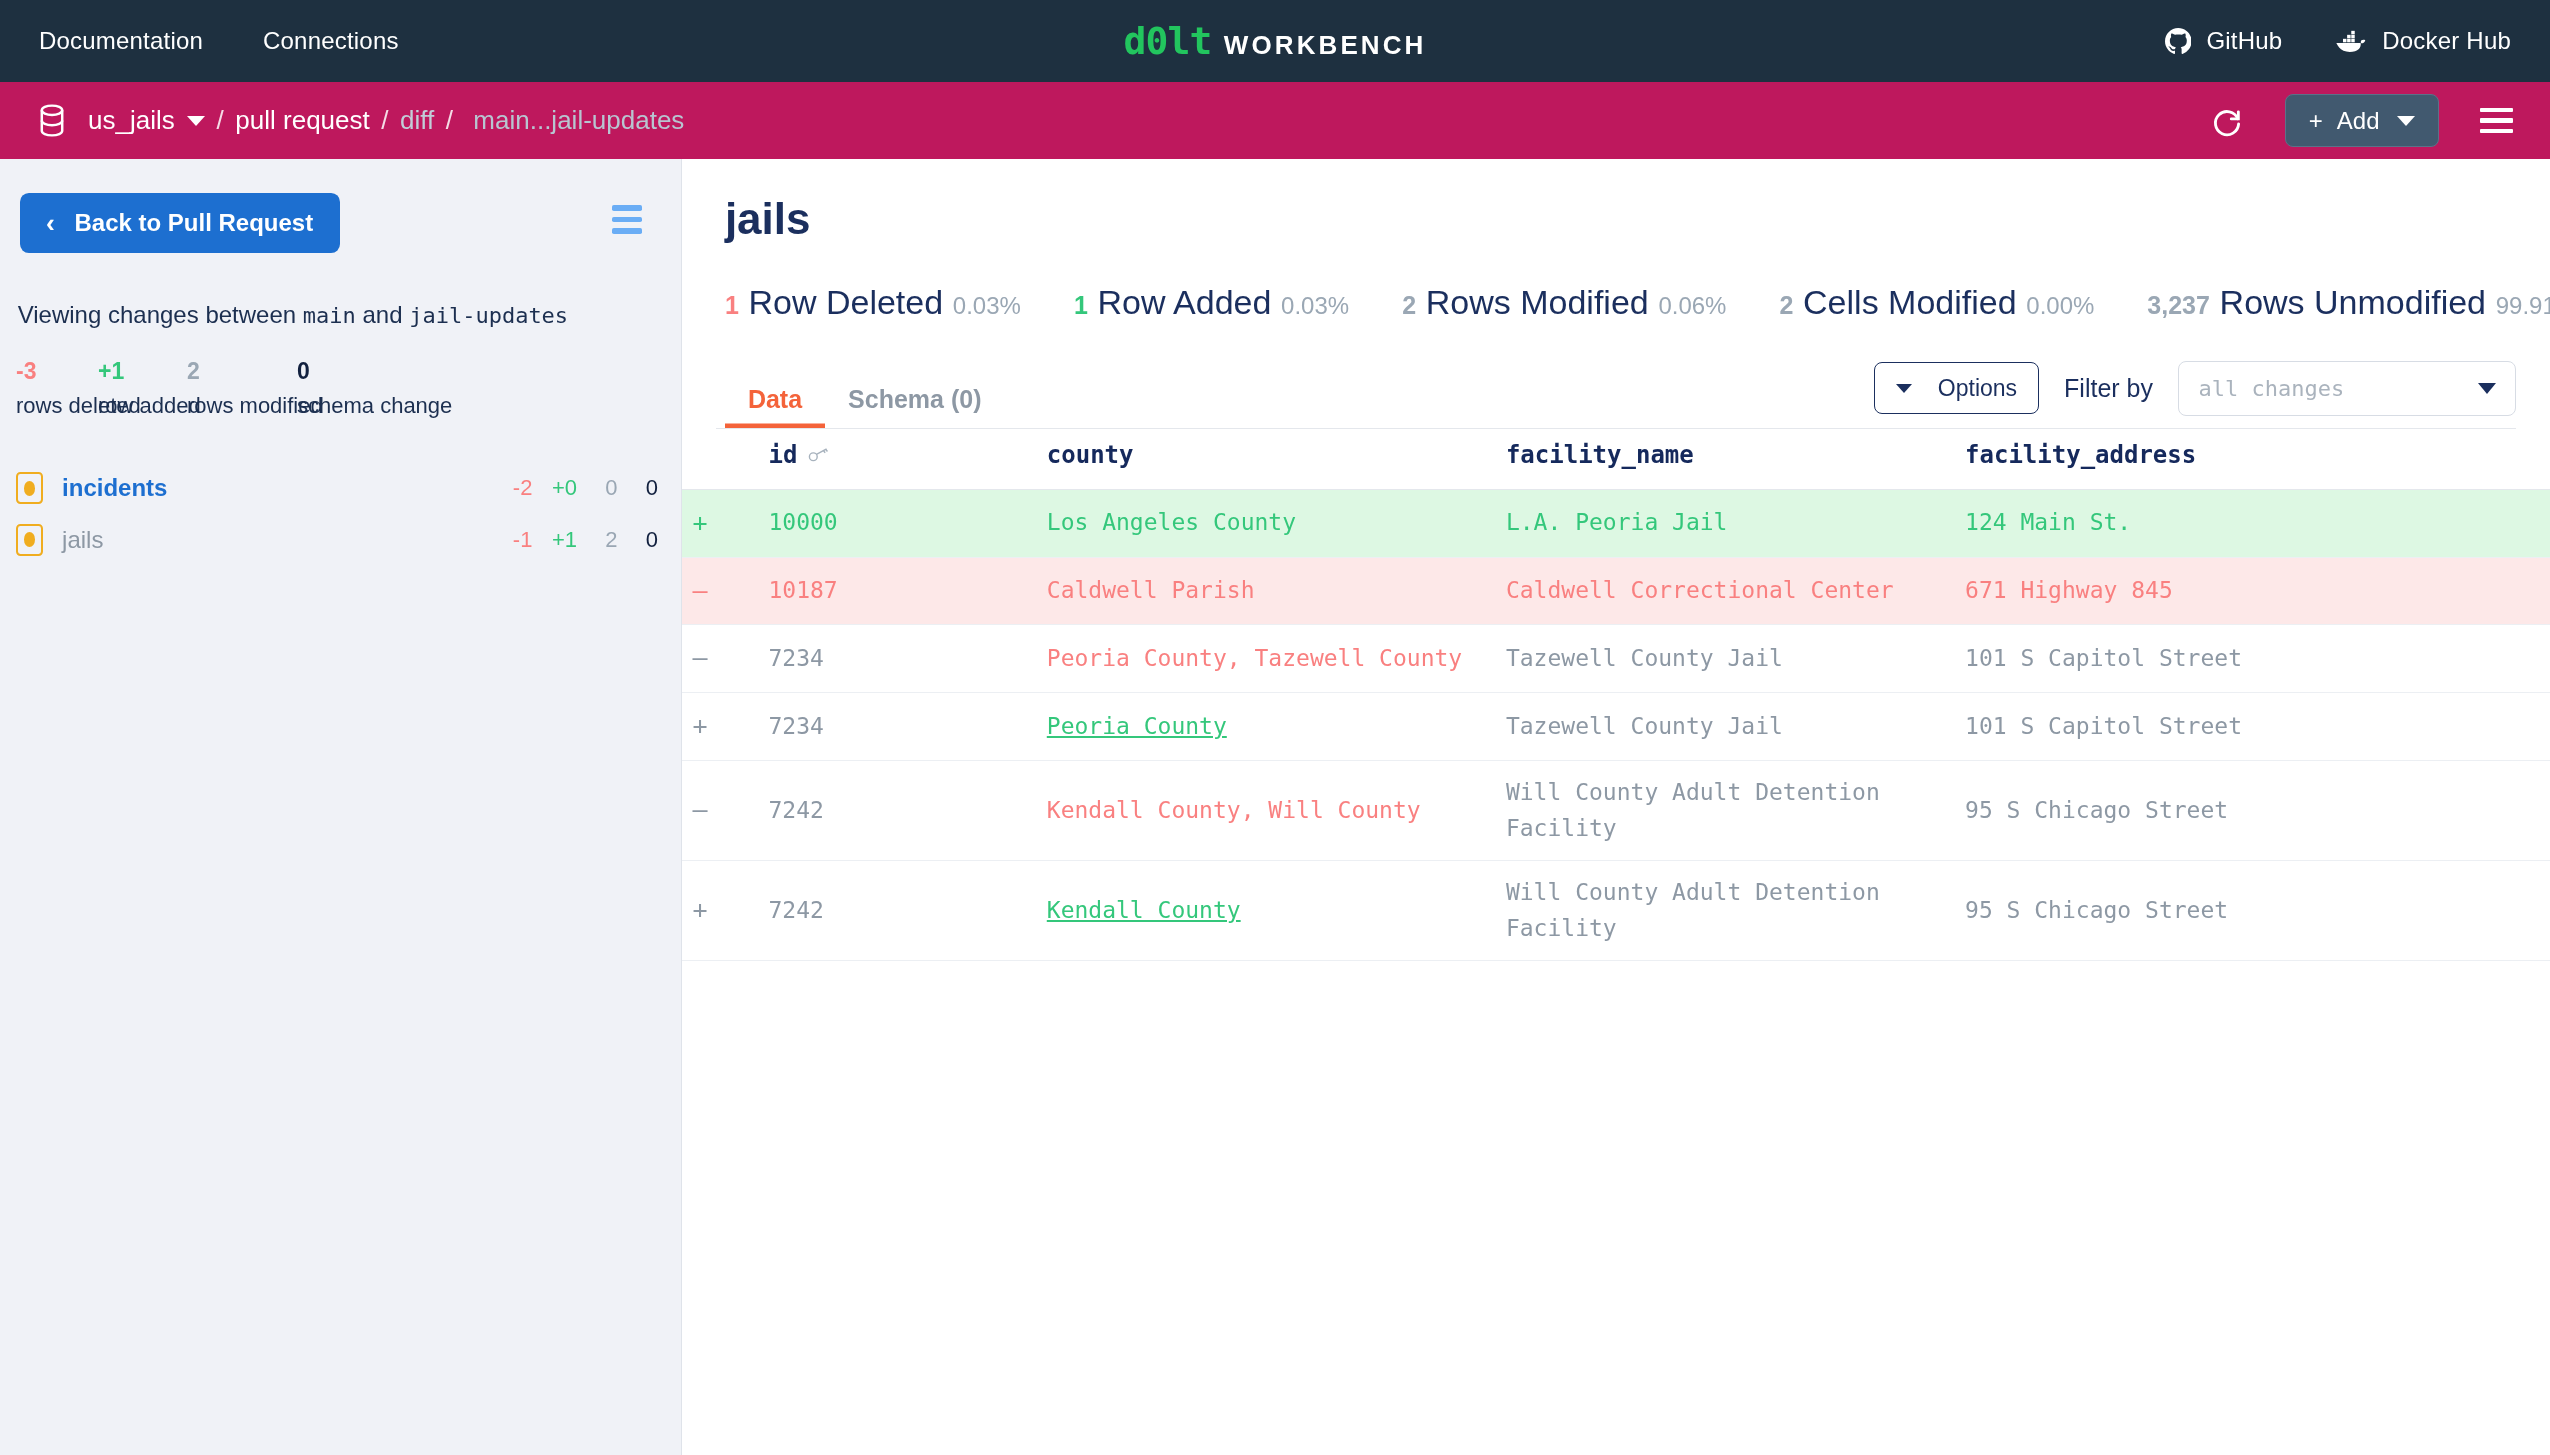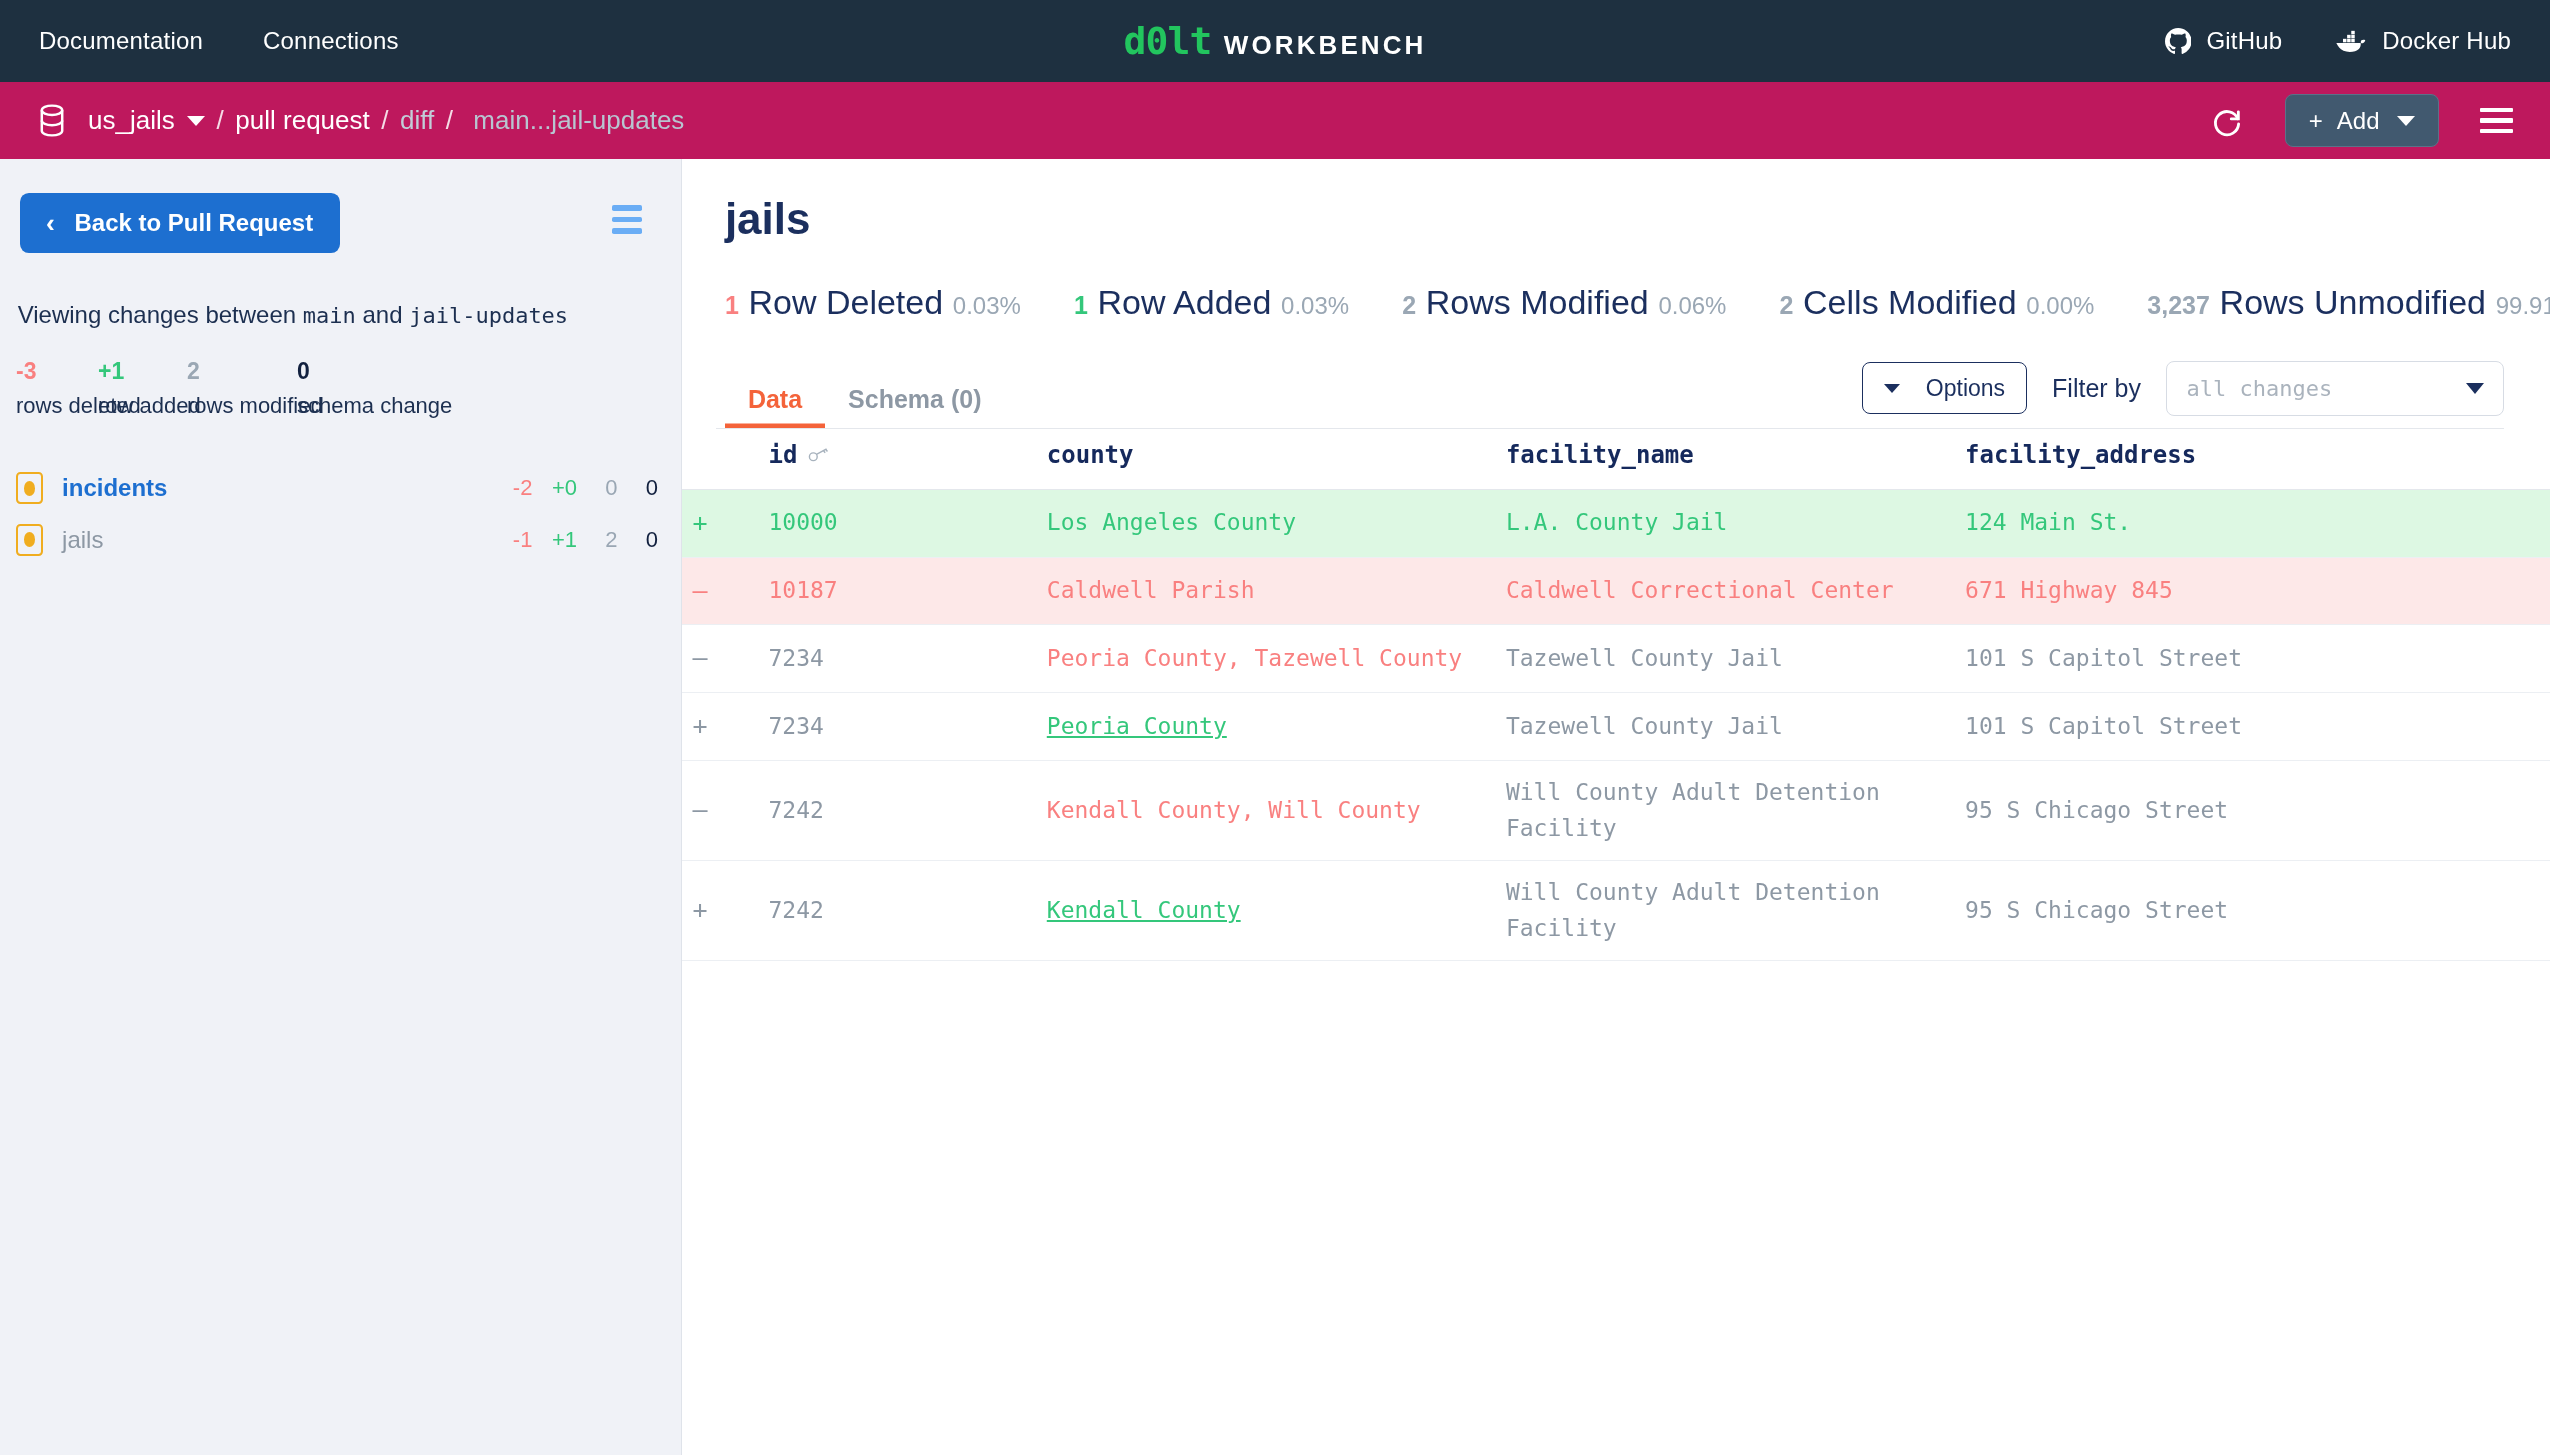--- a/index.html
+++ b/index.html
@@ -135,21 +135,21 @@
   .page-title { font-size: 44px; font-weight: bold; color: #1b2f5e; margin-left: 8.9px; }
 
   .statrow { display: flex; align-items: baseline; margin: 39px 0 0 8.9px; gap: 0; }
   .stat { display: flex; align-items: baseline; gap: 9.7px; margin-right: 53px; white-space: nowrap; }
   .stat .n { font-size: 25px; font-weight: bold; }
   .stat .t { font-size: 34px; color: #1b2f5e; }
   .stat .p { font-size: 24px; color: #9aa7b4; }
 
   .tabrow {
     display: flex; align-items: flex-end;
-    margin: 43px 12px 0 0; border-bottom: 0.9px solid #e4e7ec;
+    margin: 43px 0 0 0; border-bottom: 0.9px solid #e4e7ec;
     padding: 0 0 0 8.9px; position: relative; height: 64px;
   }
   .tab {
     font-size: 25px; font-weight: bold; color: #8d98a4;
     padding: 0 23px 16px 23px; cursor: pointer; line-height: 1;
   }
   .tab.active { color: #f4633a; box-shadow: inset 0 -4.4px 0 0 #f4633a; }
   .tab:not(.active) { font-weight: bold; }
   .tabrow-right { margin-left: auto; display: flex; align-items: center; gap: 25px; padding-bottom: 12.4px; }
   .opt-btn {
@@ -430,21 +430,21 @@
             <th>facility_name</th>
             <th>facility_address</th>
           </tr>
         </thead>
         <tbody>
 
           <tr class="row-added">
             <td class="mark m-add">+</td>
             <td>10000</td>
             <td>Los Angeles County</td>
-            <td>L.A. County Jail</td>
+            <td>L.A. Peoria Jail</td>
             <td>124 Main St.</td>
           </tr>
 
           <tr class="row-deleted">
             <td class="mark m-del">–</td>
             <td>10187</td>
             <td>Caldwell Parish</td>
             <td>Caldwell Correctional Center</td>
             <td>671 Highway 845</td>
           </tr>

